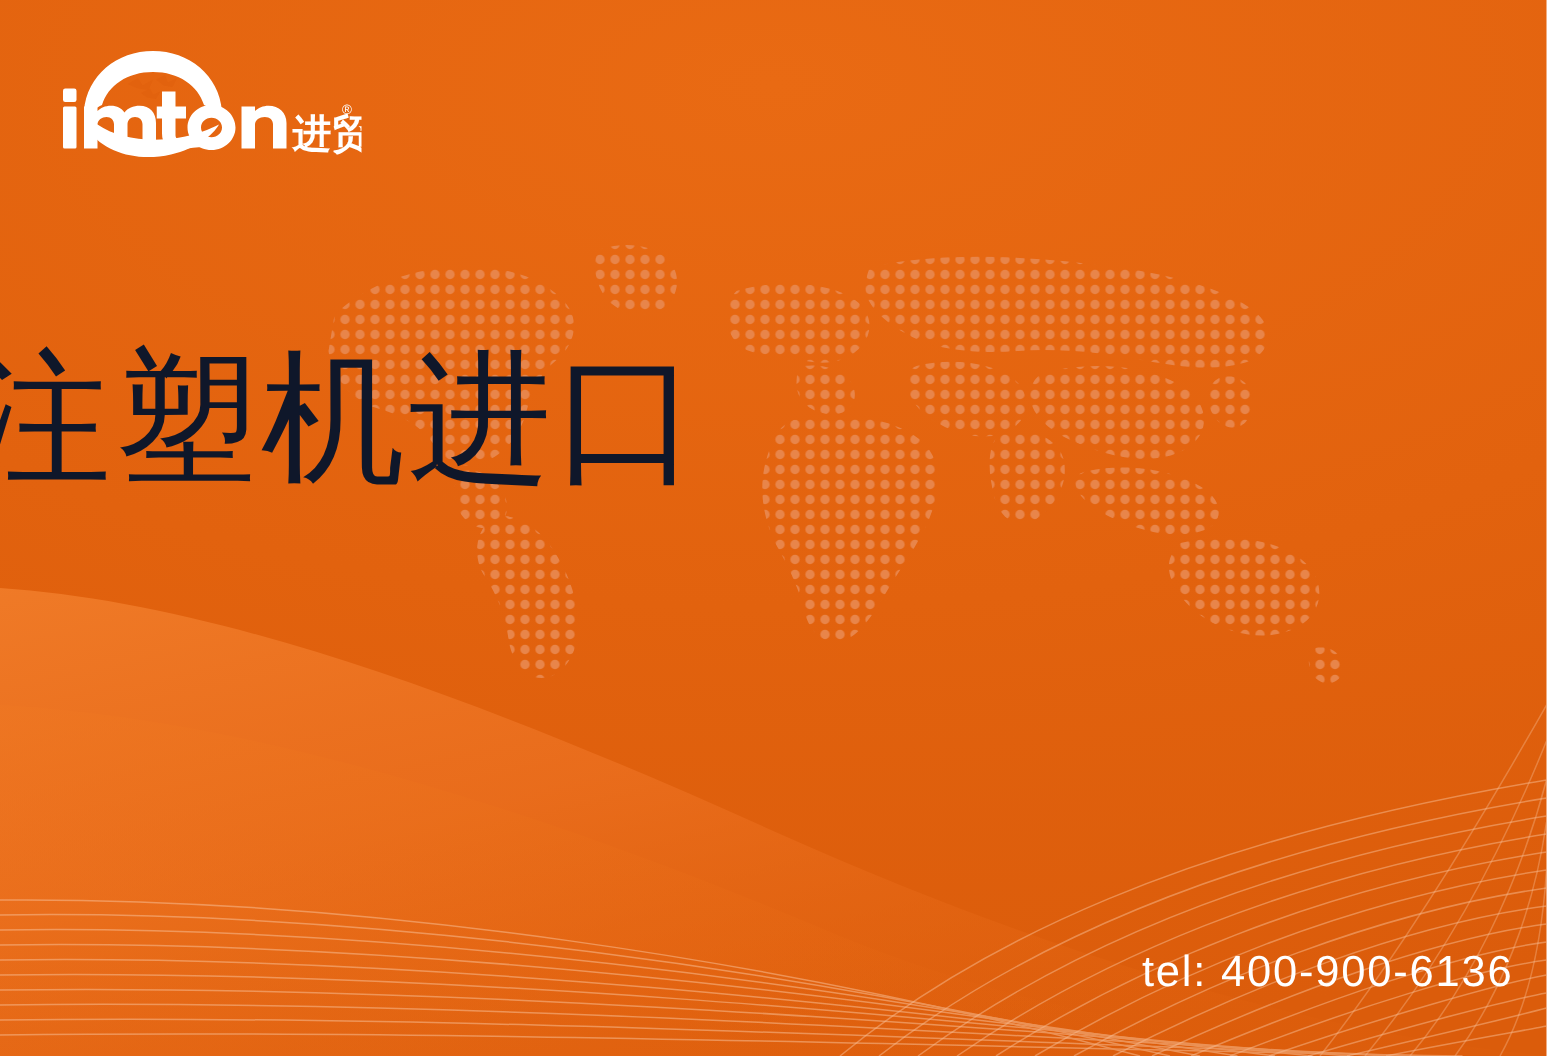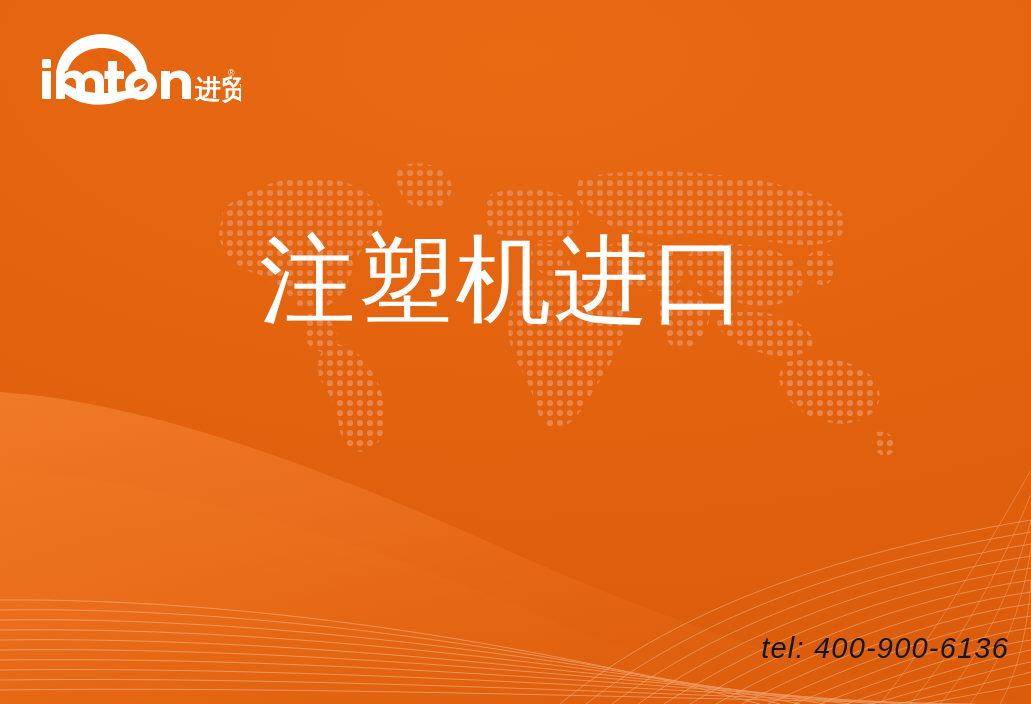--- a/index.html
+++ b/index.html
@@ -64,45 +64,43 @@
     height: 78px;
   }
   .logo svg { display:block; width:100%; height:100%; }
 
   
   .headline {
     position: absolute;
     left: 0;
     top: 232px;
     width: 1031px;
-    text-align: center;
-    color: #ffffff;
+    color: #0f172a;
     line-height: 1.00;
     letter-spacing: 2px;
   }
   .headline .line {
     display: block;
     font-size: 96px;
     font-weight: 300;
     white-space: nowrap;
   }
   .headline .line-1 { margin-left: -22px; }
   .headline .line-2 { margin-top: 26px; margin-left: 6px; }
 
   
   .tel {
     position: absolute;
     right: 22px;
     top: 632px;
-    color: #0f172a;
+    color: #ffffff;
     font-size: 29px;
     font-weight: 400;
     letter-spacing: 1.2px;
     white-space: nowrap;
-    font-style: italic;
   }
 </style>
 </head>
 <body>
 
 <div class="banner">
 
   <div class="bg-base"></div>
 
   <div class="dot-map">

